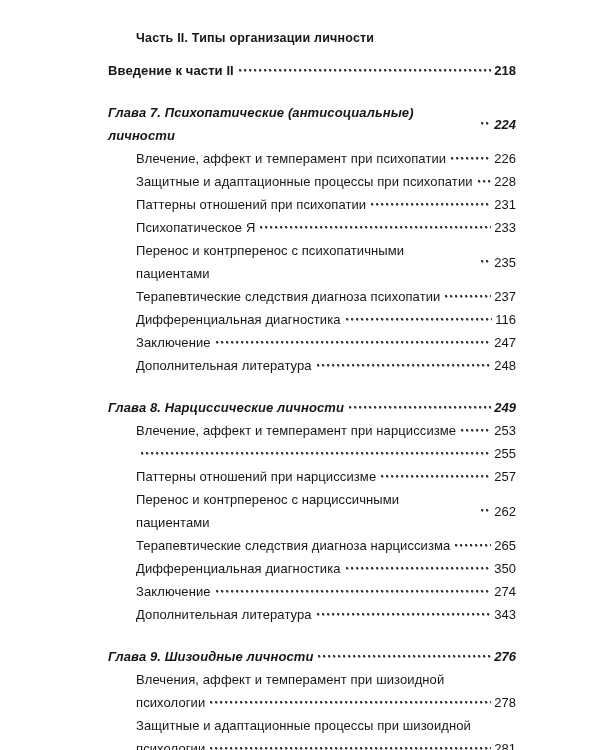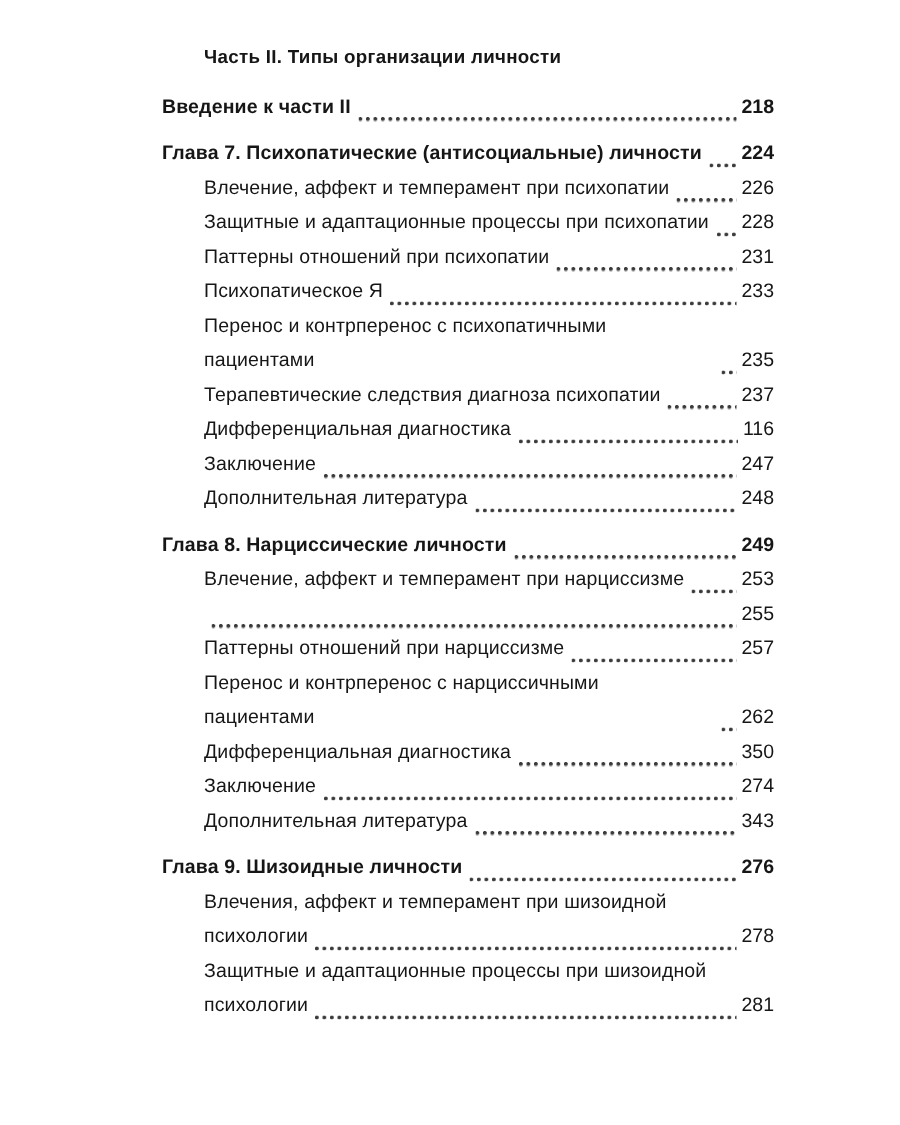--- a/index.html
+++ b/index.html
@@ -27,26 +27,26 @@
     font-weight: 700;
     line-height: 16px;
     padding-left: 28px;
     margin-bottom: 13px;
     letter-spacing: 0.2px;
   }
   .toc {
     font-size: 13px;
   }
   .entry { }
-  .entry.gap { margin-top: 8px; }
+  .entry.gap { margin-top: 19px; font-style: italic; }
   .entry.sub { padding-left: 28px; }
   .entry.bold { font-weight: 700; }
   .line {
     display: flex;
-    align-items: flex-end;
+    align-items: center;
     line-height: 23px;
   }
   .t {
     letter-spacing: 0.1px;
   }
   .leader {
     flex: 1 1 auto;
     min-width: 10px;
     height: 3px;
     margin: 0 3px 1px 5px;
@@ -172,20 +172,27 @@
       </div>
       <div class="entry sub">
         <div class="line">
           <span class="t">Перенос и контрперенос с нарциссичными пациентами</span>
           <span class="leader"></span>
           <span class="pg">262</span>
         </div>
       </div>
       <div class="entry sub">
         <div class="line">
+          <span class="t">Терапевтические следствия диагноза нарциссизма</span>
+          <span class="leader"></span>
+          <span class="pg">265</span>
+        </div>
+      </div>
+      <div class="entry sub">
+        <div class="line">
           <span class="t">Дифференциальная диагностика</span>
           <span class="leader"></span>
           <span class="pg">350</span>
         </div>
       </div>
       <div class="entry sub">
         <div class="line">
           <span class="t">Заключение</span>
           <span class="leader"></span>
           <span class="pg">274</span>

